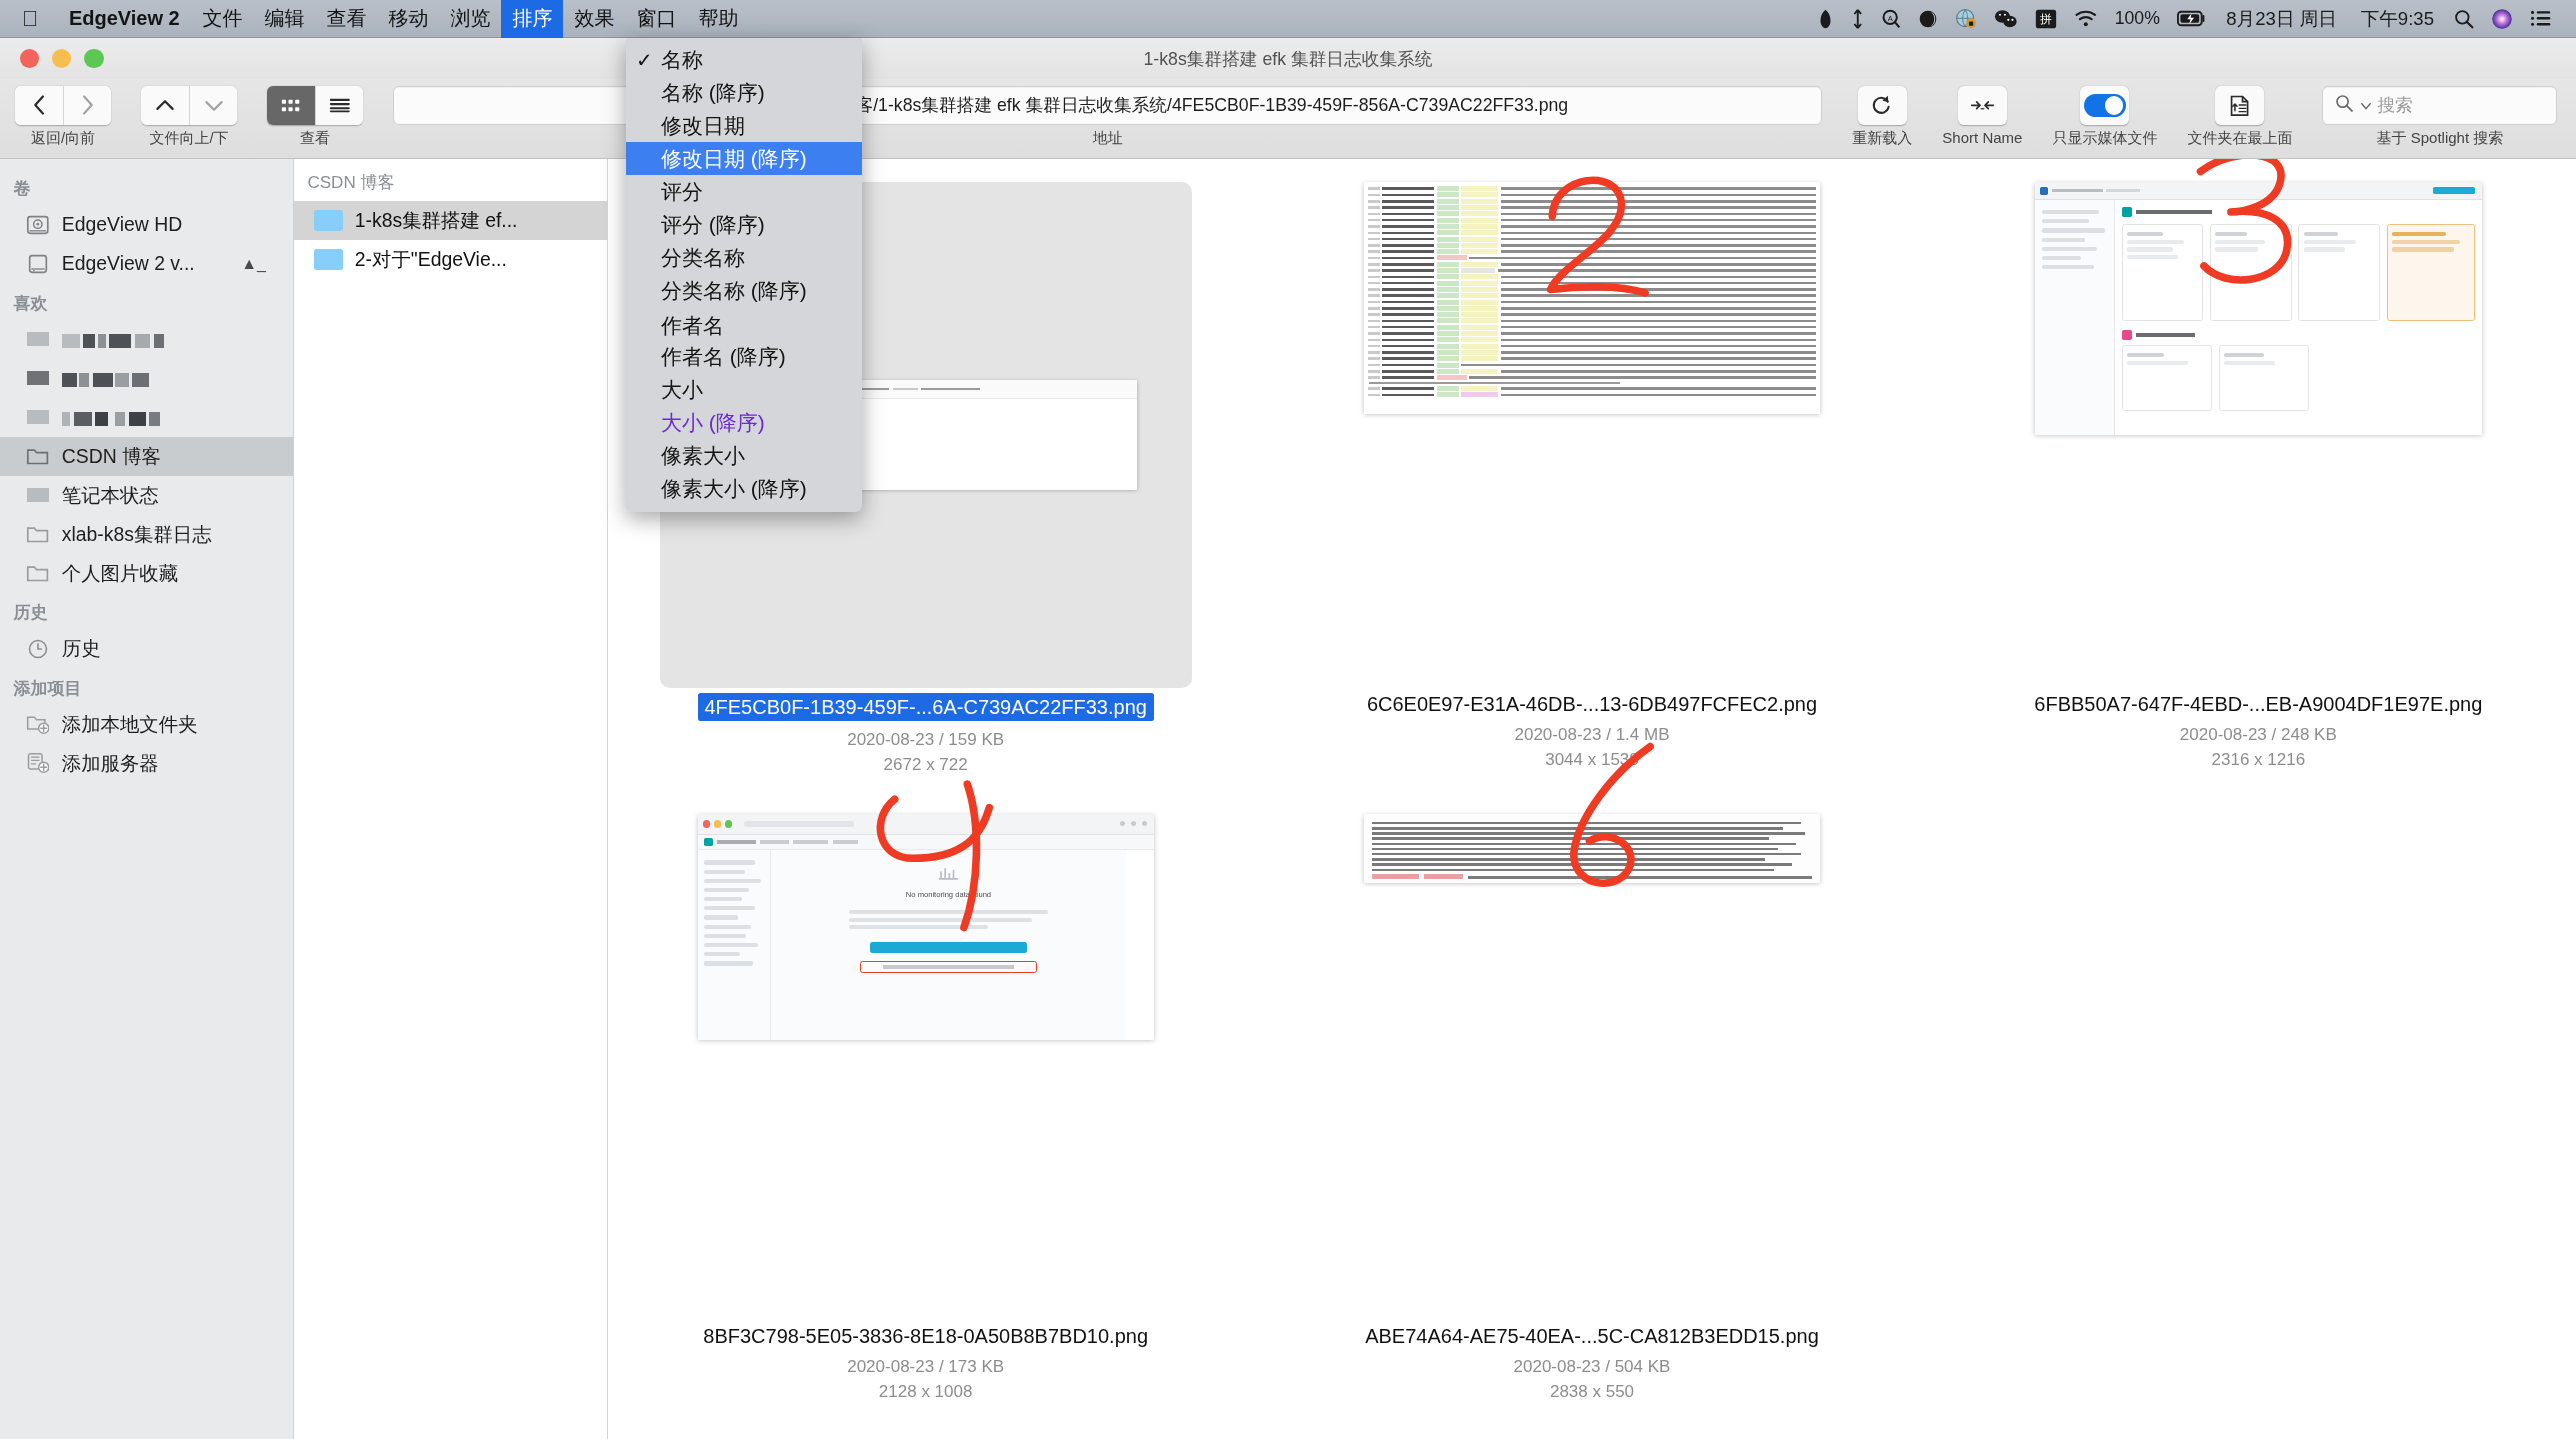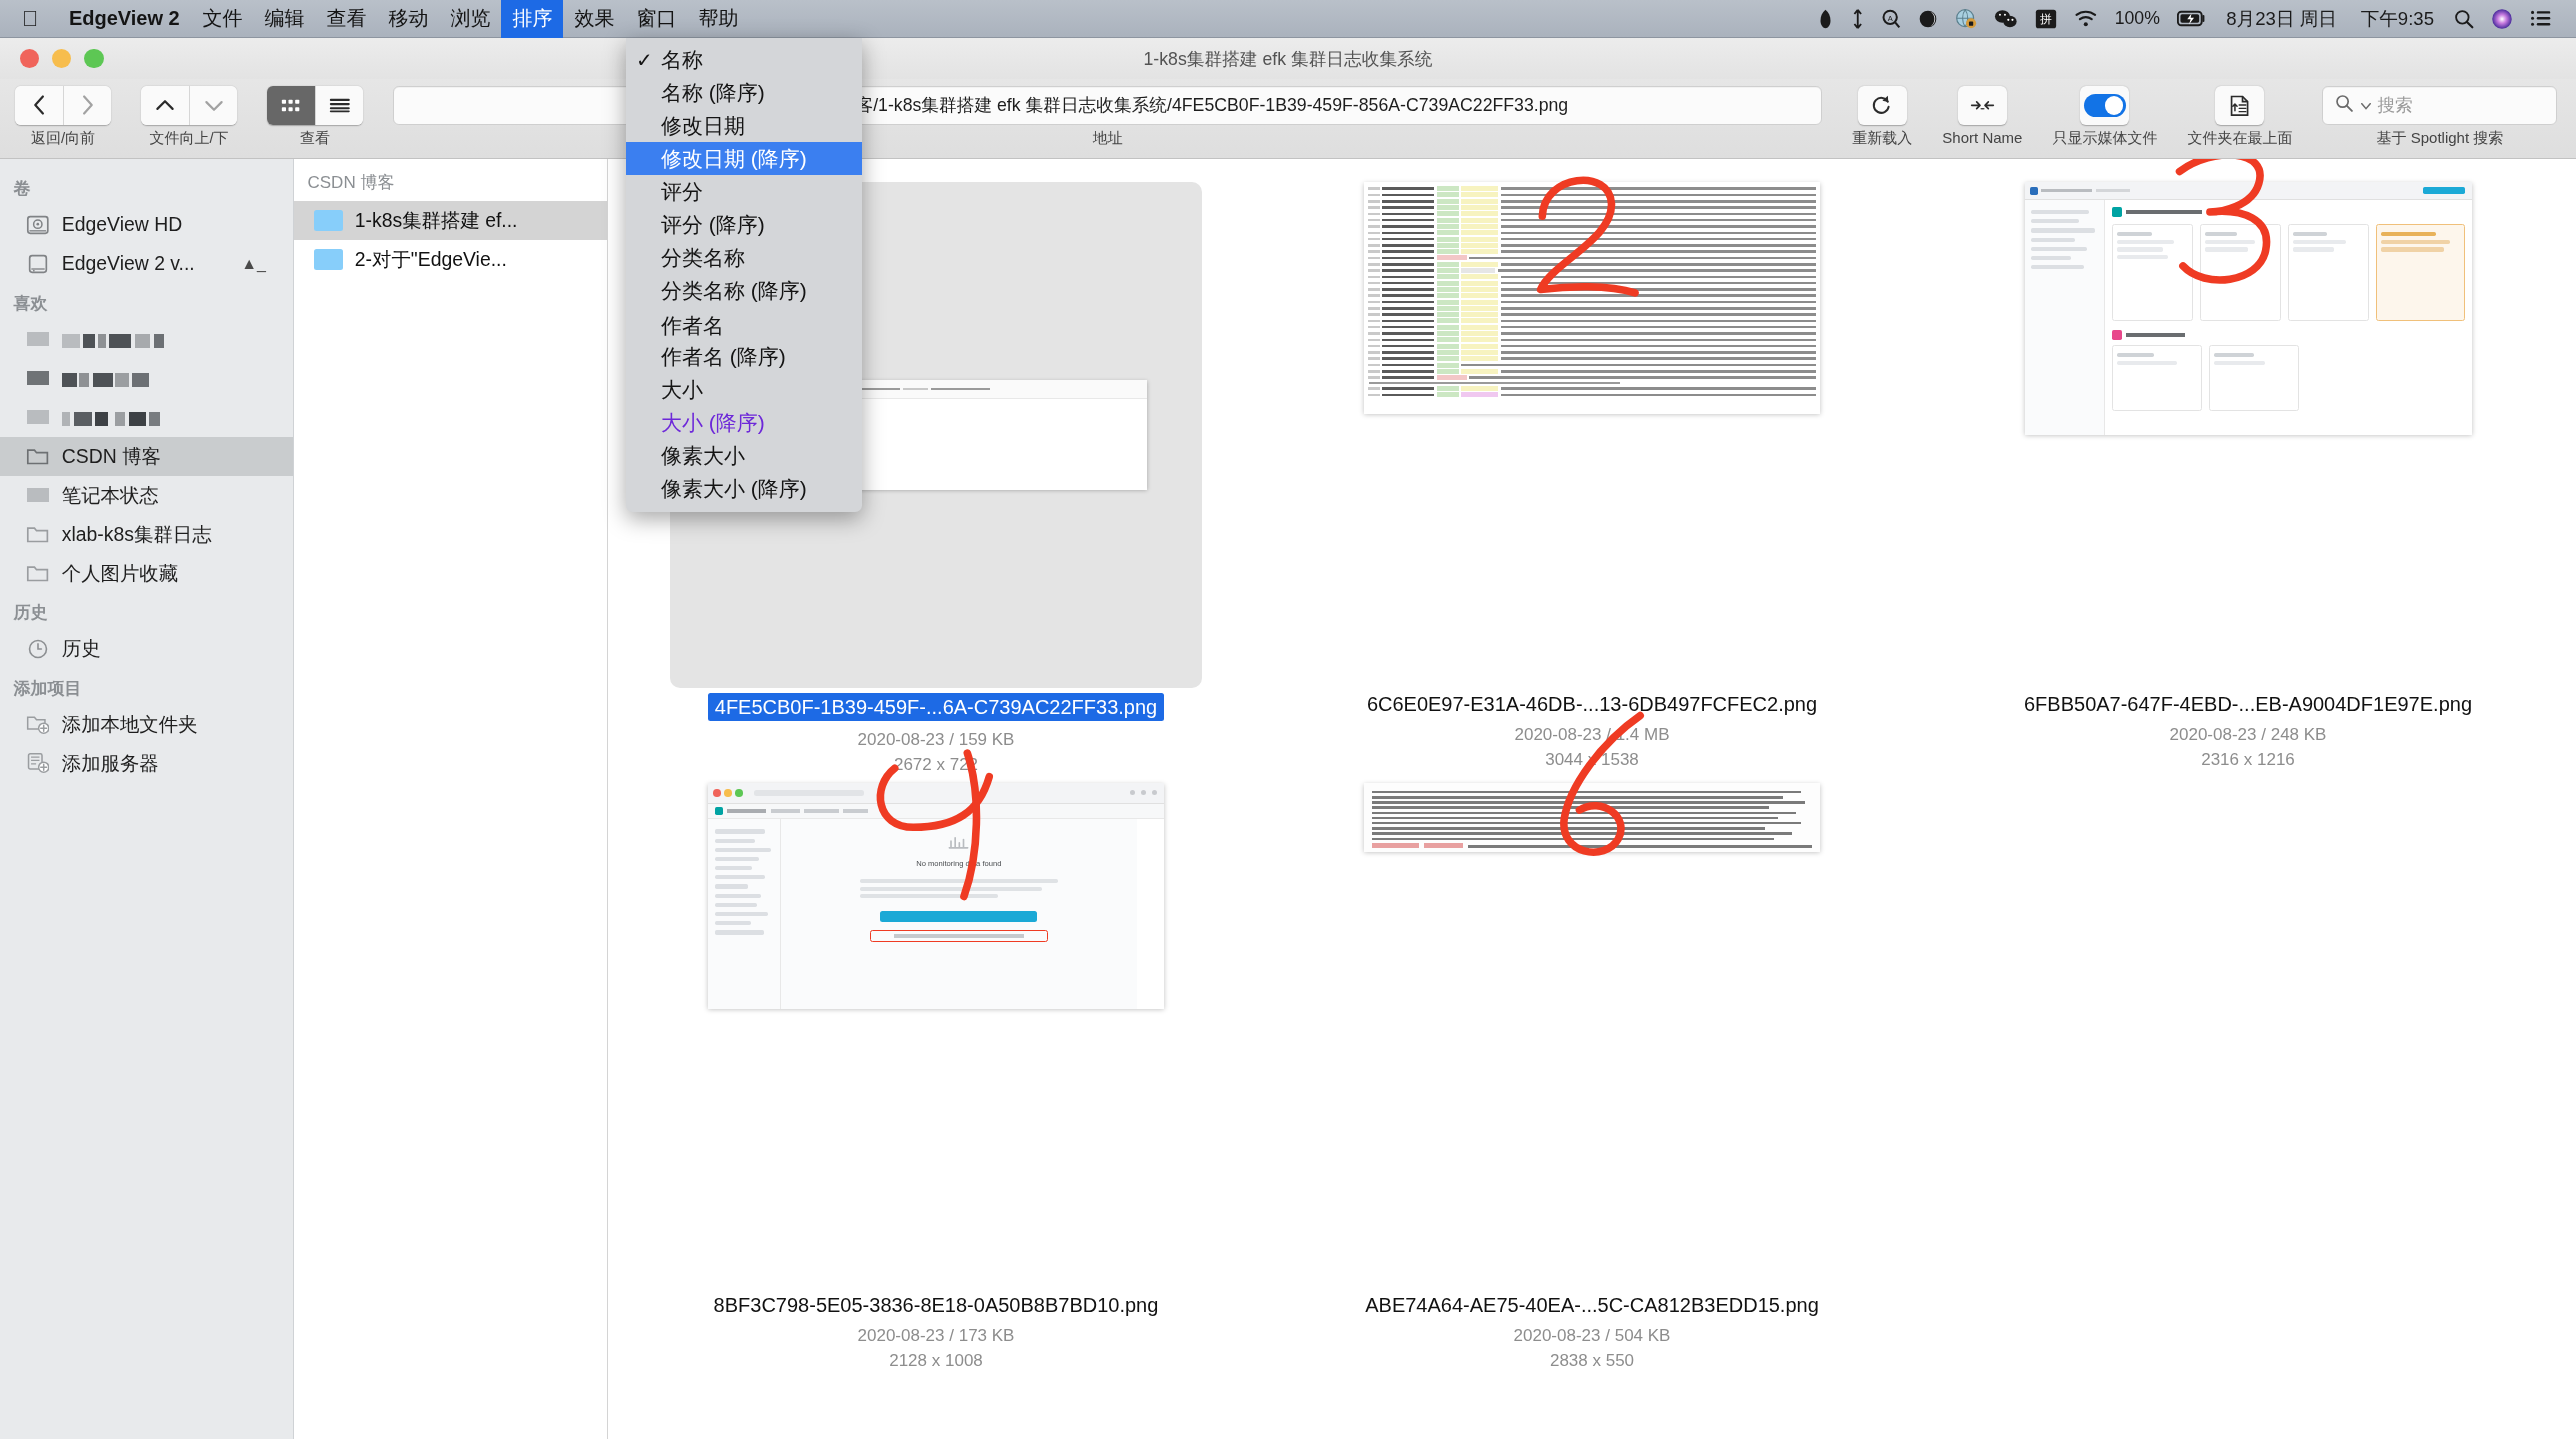--- a/index.html
+++ b/index.html
@@ -164,20 +164,21 @@
   .content {
     flex: 1; height: 100%;
     background: #ffffff;
     position: relative; overflow: hidden;
     padding: 15px 0 0 0;
   }
   .grid {
     display: grid;
     grid-template-columns: repeat(3, 1fr);
     grid-template-rows: repeat(2, 1fr);
+    gap: 31px;
   }
   .cell {
     display: flex; flex-direction: column; align-items: center;
     padding-top: 8.4px; position: relative;
   }
   .thumbwrap {
     height: 506px; width: 100%;
     display: flex; align-items: flex-start; justify-content: center;
     position: relative;
   }

